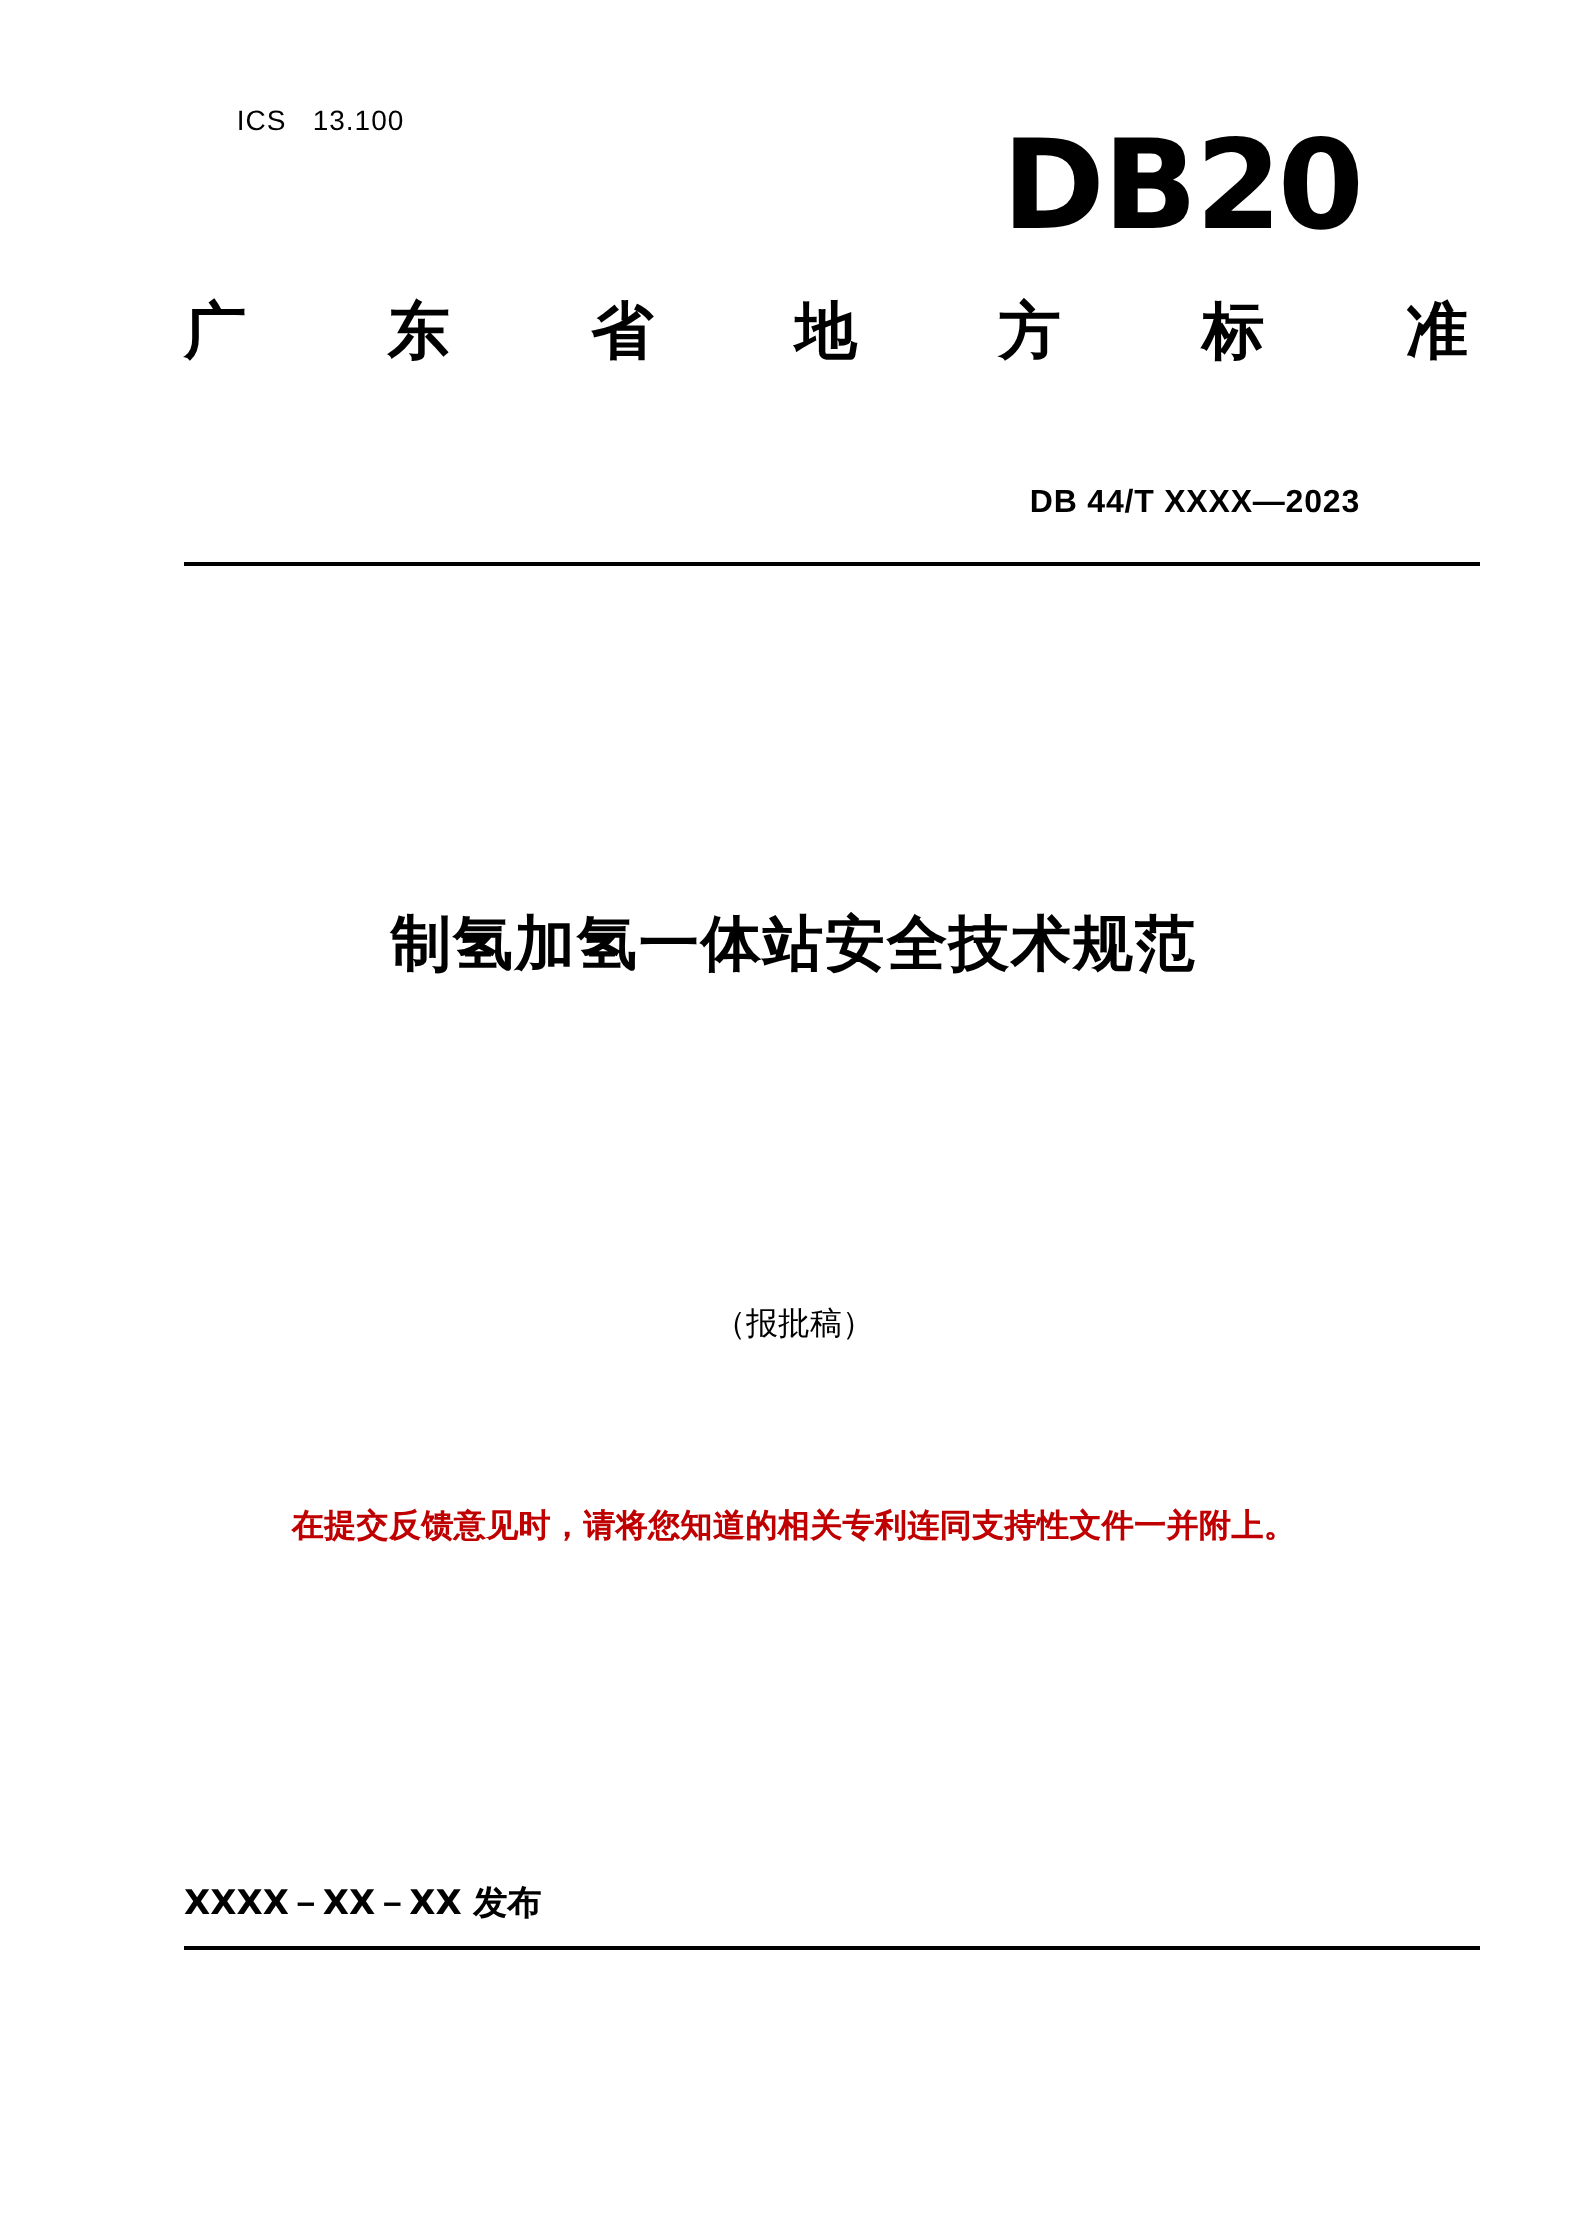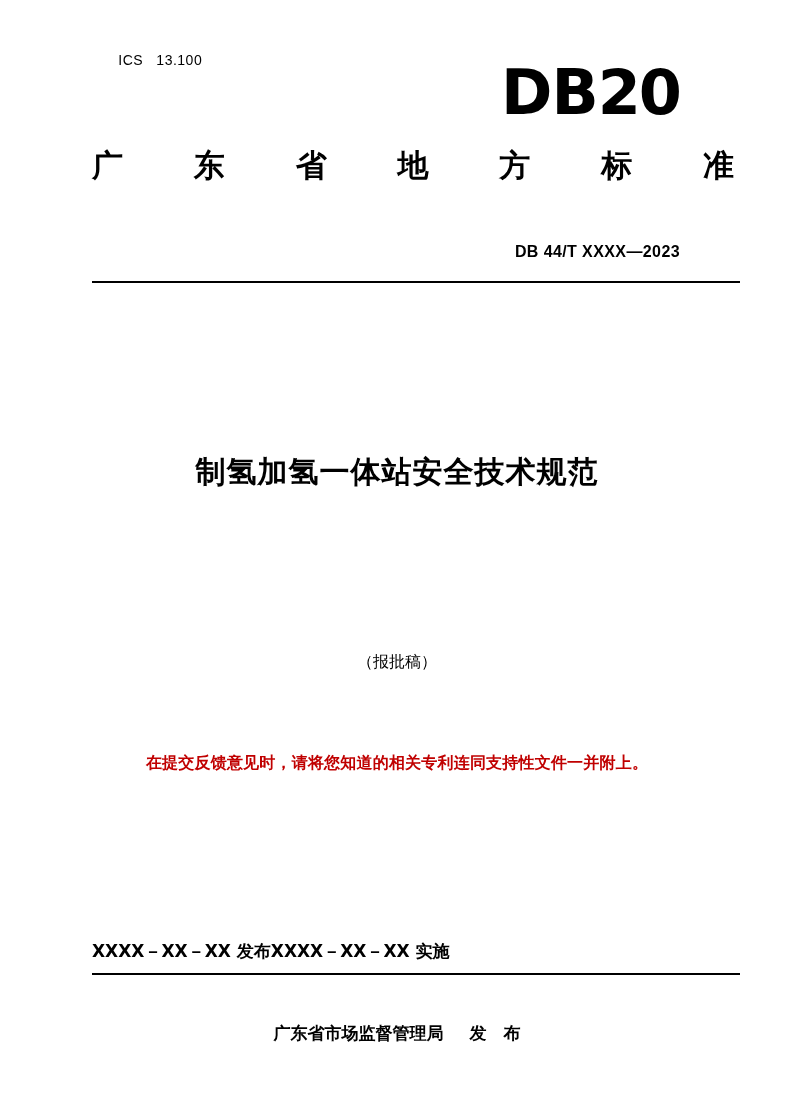--- a/index.html
+++ b/index.html
@@ -218,19 +218,15 @@
 
   <div class="title-cn">制氢加氢一体站安全技术规范</div>
   <div class="title-en">
   </div>
 
   <div class="draft-mark">（报批稿）</div>
   <div class="notice" style="color: rgb(192, 0, 0);">在提交反馈意见时，请将您知道的相关专利连同支持性文件一并附上。</div>
 
   <div class="publish-row">
     <span>XXXX－XX－XX 发布</span>
-    <span>XXXX－XX－XX 实施</span>
-  </div>
-  <div class="issuer">
-    <span>广东省市场监督管理局</span><span class="sp"></span><span>发　布</span>
   </div>
 
 </div>
 
 </body></html>

